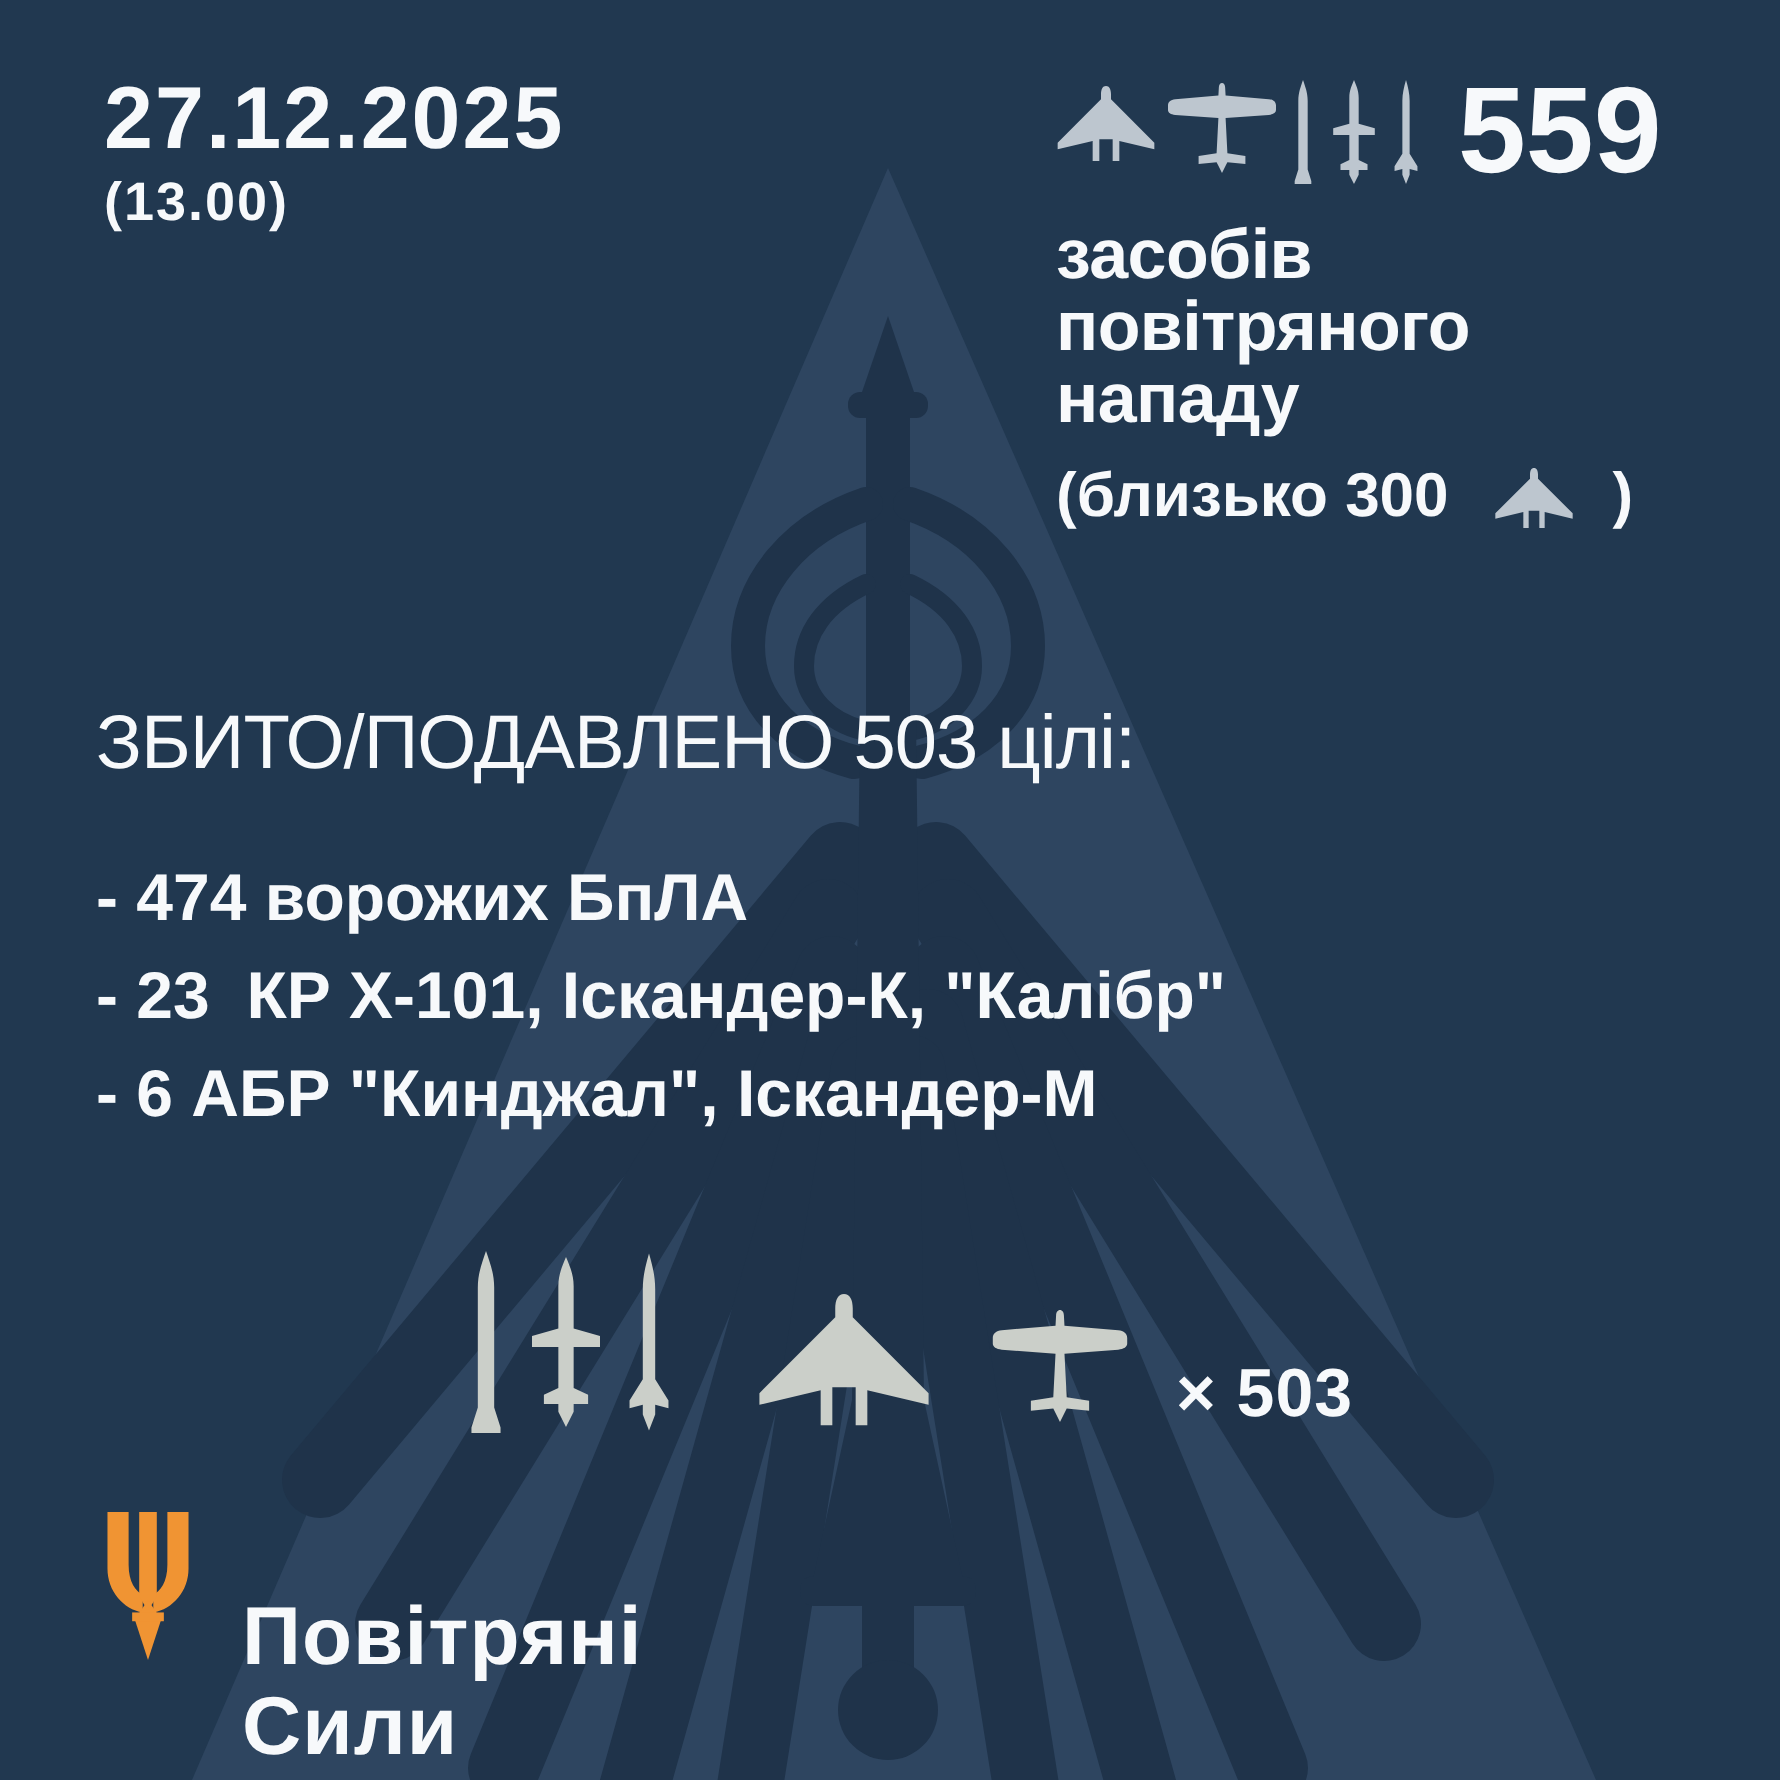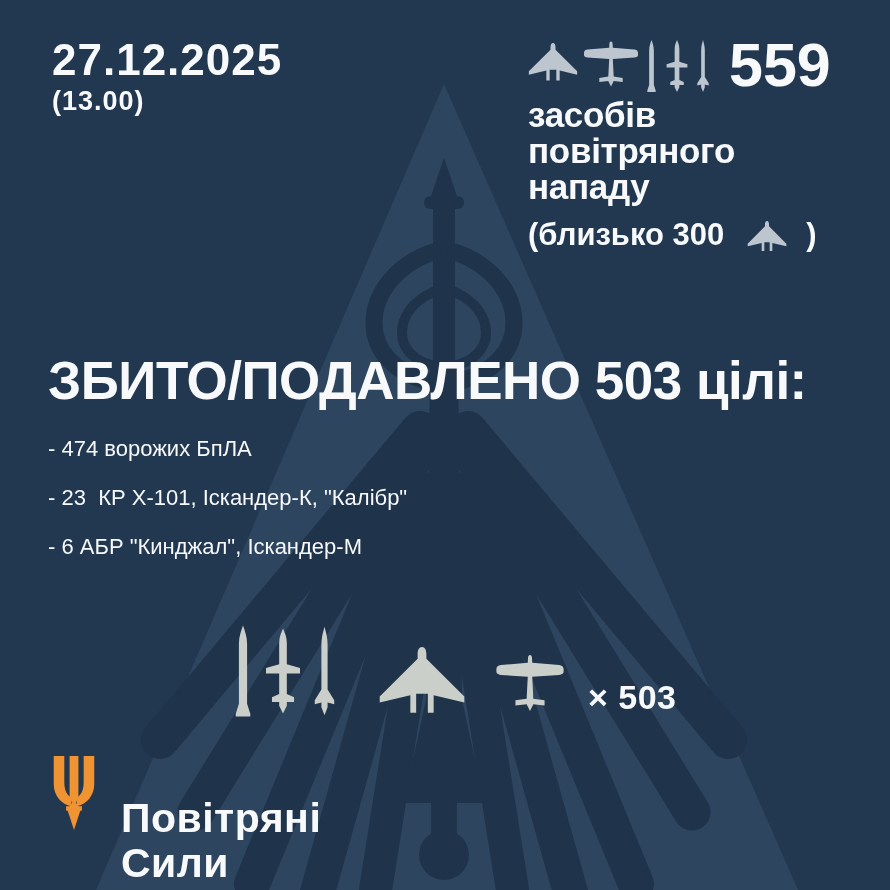--- a/index.html
+++ b/index.html
@@ -27,28 +27,28 @@
   
   .date-block{left:52px;top:38px;}
   .date{font-size:44px;font-weight:800;letter-spacing:1px;line-height:1.0;}
   .time{font-size:27px;font-weight:800;letter-spacing:1px;margin-top:4px;}
 
   
   .attack-block{left:528px;top:40px;width:330px;}
   .attack-icons-row{display:flex;gap:6px;height:52px;}
   .attack-icons-row svg{display:block;color:var(--icon);fill:currentColor;}
   .attack-count{font-size:61px;font-weight:800;line-height:50px;margin-left:12px;letter-spacing:0px;}
-  .attack-label{margin-top:5px;font-size:35px;font-weight:700;line-height:36px;letter-spacing:-0.3px;}
+  .attack-label{margin-top:18px;font-size:35px;font-weight:700;line-height:36px;letter-spacing:-0.3px;}
   .approx-row{margin-top:12px;font-size:31px;font-weight:700;display:flex;align-items:center;gap:16px;}
   .approx-row svg{display:block;color:var(--icon);fill:currentColor;margin:4px 2px 0 6px;}
 
   
-  .heading{left:48px;top:352px;font-size:53px;font-weight:700;letter-spacing:-0.5px;line-height:1.1;white-space:nowrap;}
+  .heading{left:48px;top:352px;font-size:38px;font-weight:400;letter-spacing:-0.5px;line-height:1.1;white-space:nowrap;}
   .result-list{left:48px;top:424px;}
-  .result-item{font-size:22px;font-weight:400;line-height:49px;white-space:pre-wrap;}
+  .result-item{font-size:33px;font-weight:700;line-height:49px;white-space:pre-wrap;}
 
   
   .tally-row{left:233px;top:612px;display:flex;align-items:flex-end;height:105px;}
   .tally-row svg{display:block;color:var(--icon2);fill:currentColor;}
   .t-gap13{margin-left:13px;}
   .tally-delta{margin-left:30px;}
   .tally-wing{margin-left:8px;margin-bottom:6px;}
   .tally-count{font-size:34px;font-weight:700;margin-left:14px;letter-spacing:0.5px;}
 
   

